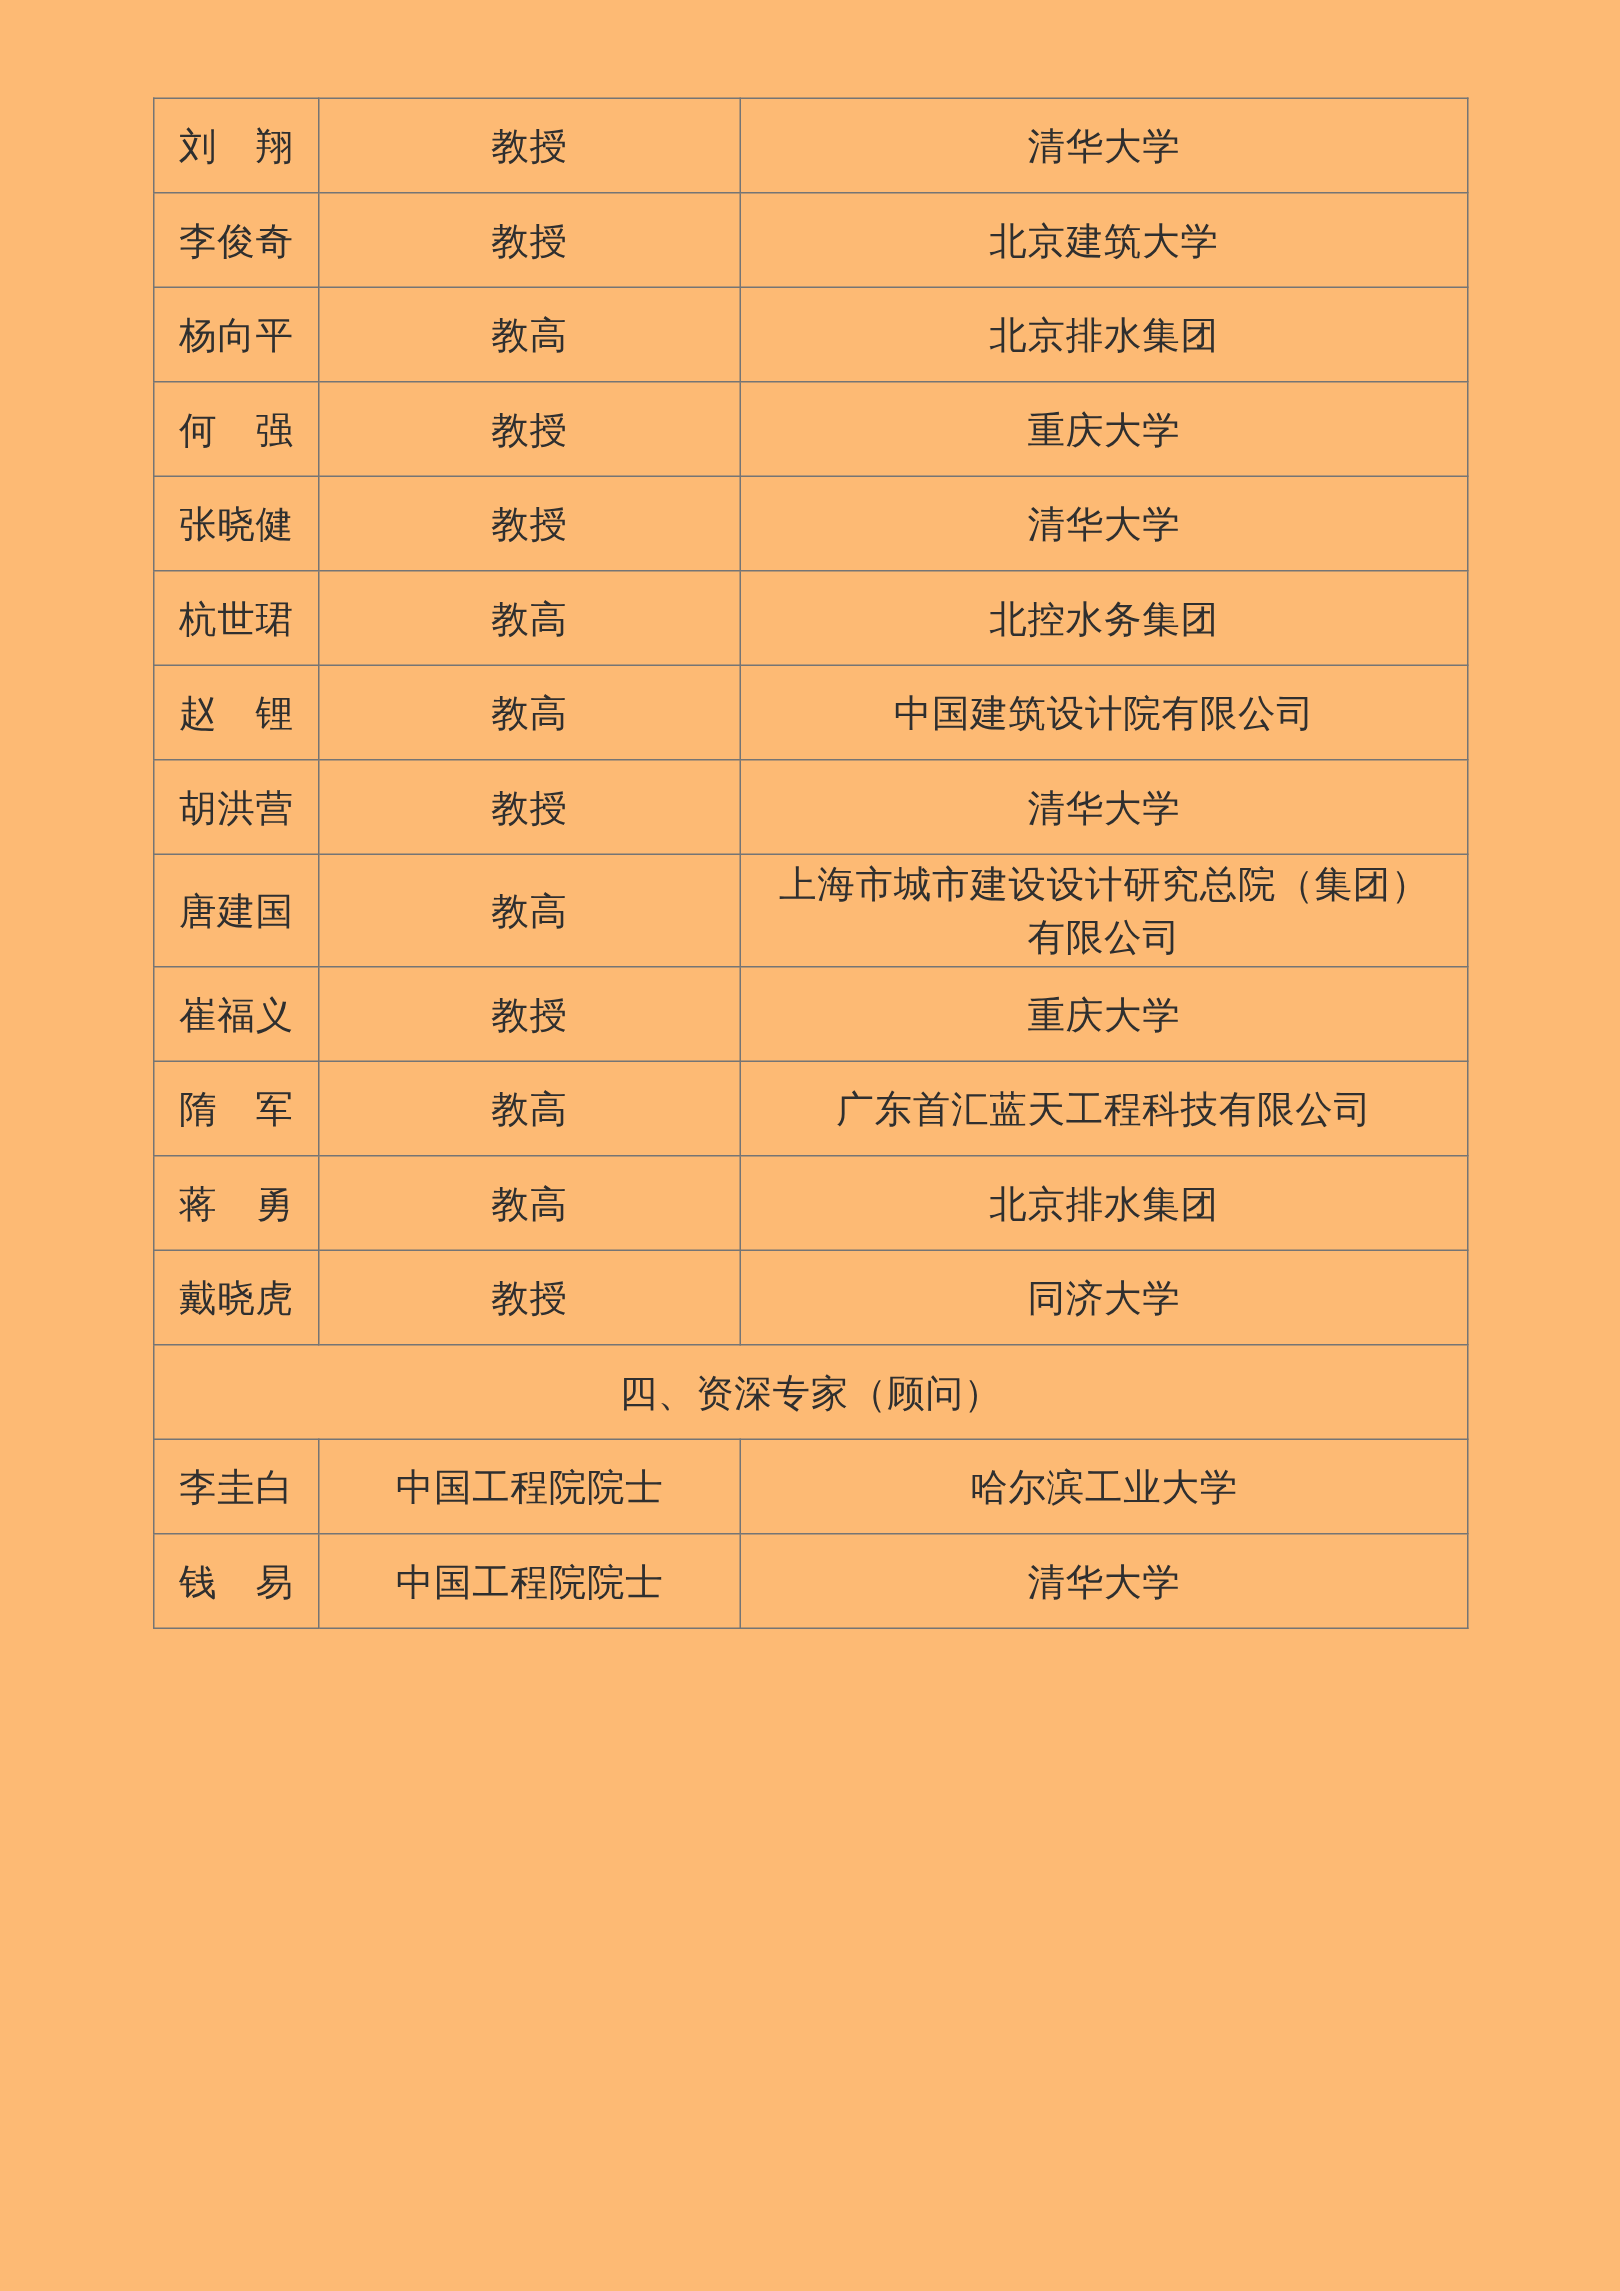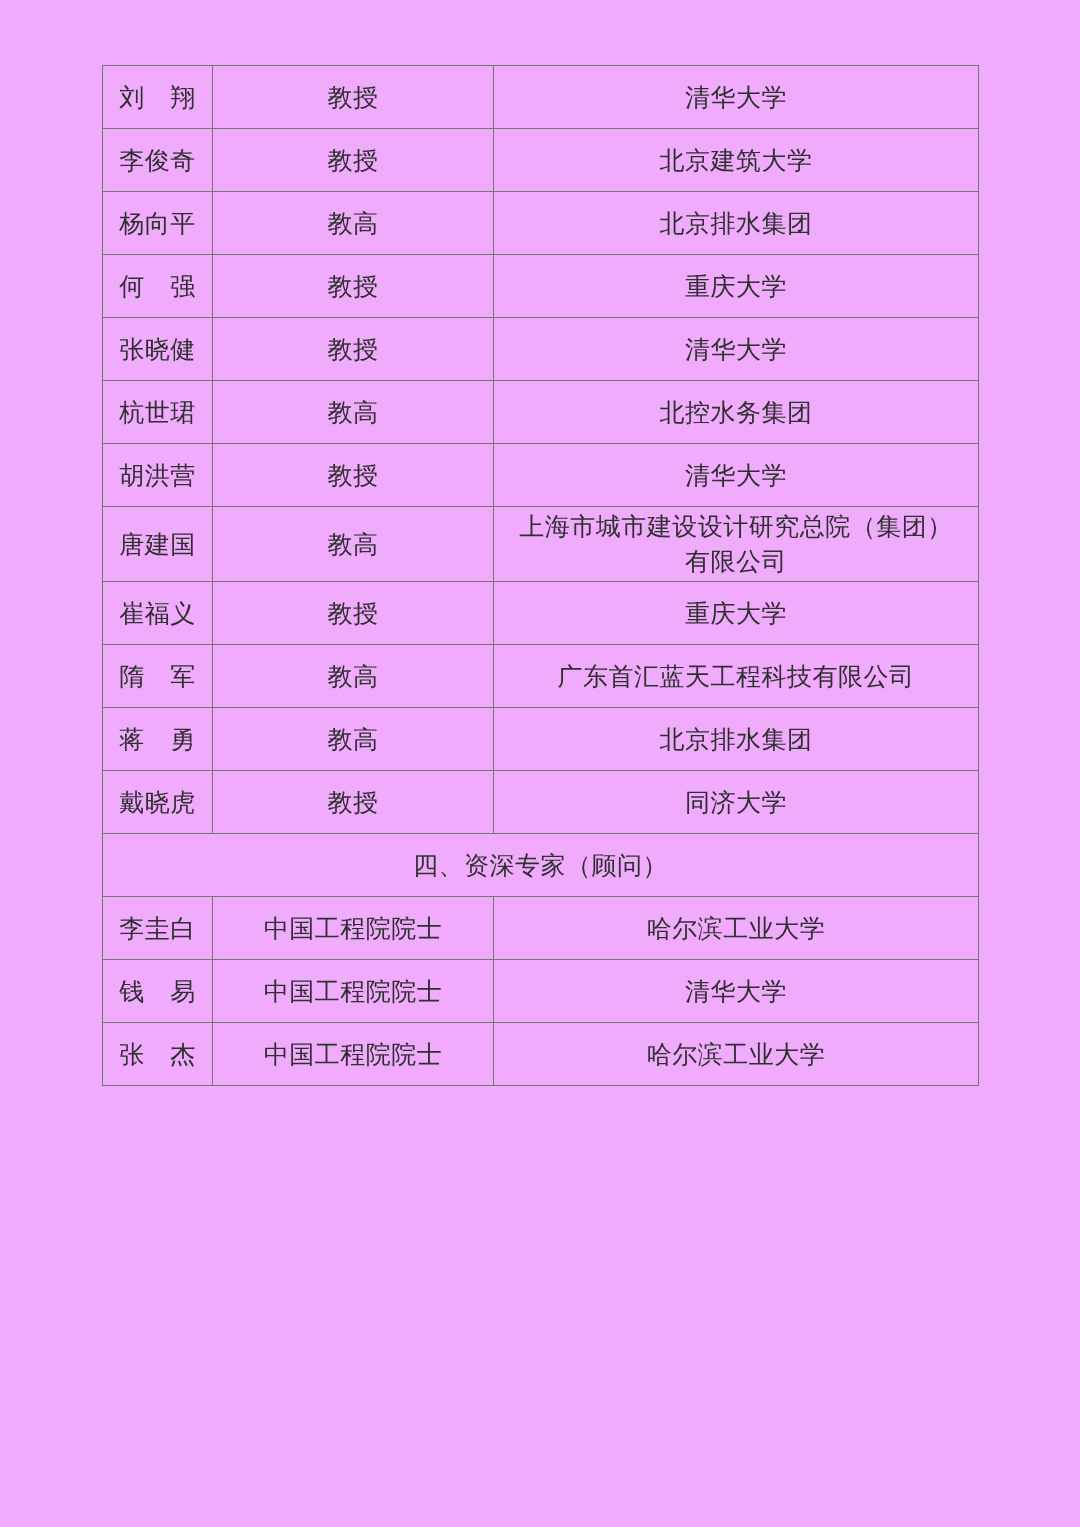--- a/index.html
+++ b/index.html
@@ -4,21 +4,21 @@
 <style>
   html, body {
     margin: 0;
     padding: 0;
     background: #ffffff;
   }
   .page {
     position: relative;
     width: 1080px;
     height: 1527px;
-    background: #f0abfc;
+    background: #fdba74;
     font-family: "DejaVu Serif", "Liberation Serif", serif;
     color: #2f2f2f;
     overflow: hidden;
   }
   .table-wrap {
     position: absolute;
     left: 102px;
     top: 65px;
   }
   table.experts {
@@ -84,20 +84,25 @@
             <td class="name-cell">张晓健</td>
             <td class="title-cell">教授</td>
             <td class="org-cell">清华大学</td>
           </tr>
           <tr>
             <td class="name-cell">杭世珺</td>
             <td class="title-cell">教高</td>
             <td class="org-cell">北控水务集团</td>
           </tr>
           <tr>
+            <td class="name-cell">赵　锂</td>
+            <td class="title-cell">教高</td>
+            <td class="org-cell">中国建筑设计院有限公司</td>
+          </tr>
+          <tr>
             <td class="name-cell">胡洪营</td>
             <td class="title-cell">教授</td>
             <td class="org-cell">清华大学</td>
           </tr>
           <tr>
             <td class="name-cell">唐建国</td>
             <td class="title-cell">教高</td>
             <td class="org-cell">上海市城市建设设计研究总院（集团）
 有限公司</td>
           </tr>
@@ -127,21 +132,16 @@
           <tr>
             <td class="name-cell">李圭白</td>
             <td class="title-cell">中国工程院院士</td>
             <td class="org-cell">哈尔滨工业大学</td>
           </tr>
           <tr>
             <td class="name-cell">钱　易</td>
             <td class="title-cell">中国工程院院士</td>
             <td class="org-cell">清华大学</td>
           </tr>
-          <tr>
-            <td class="name-cell">张　杰</td>
-            <td class="title-cell">中国工程院院士</td>
-            <td class="org-cell">哈尔滨工业大学</td>
-          </tr>
         </tbody>
     </table>
   </div>
 </div>
 
 </body></html>

